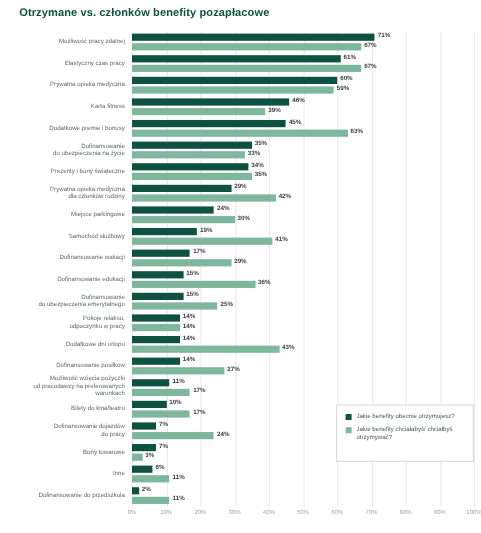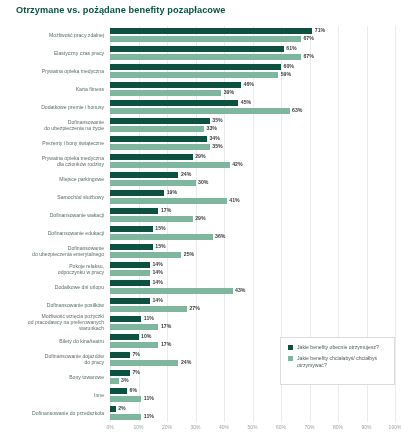--- a/index.html
+++ b/index.html
@@ -120,21 +120,21 @@
     font-size: 5.1px;
     color: #4a5a58;
     line-height: 6.4px;
   }
 </style>
 </head>
 <body>
 
 <div id="chart-root">
 
-  <div id="chart-title">Otrzymane vs. pożądane benefity pozapłacowe</div>
+  <div id="chart-title">Otrzymane vs. członków benefity pozapłacowe</div>
 
   <div id="cat-labels">
       <div class="cat-label" style="top: 5.5px;">Możliwość pracy zdalnej</div>
       <div class="cat-label" style="top: 23.5px;">Elastyczny czas pracy</div>
       <div class="cat-label" style="top: 41.5px;">Prywatna opieka medyczna</div>
       <div class="cat-label" style="top: 59.5px;">Karta fitness</div>
       <div class="cat-label" style="top: 77.5px;">Dodatkowe premie i bonusy</div>
       <div class="cat-label" style="top: 92.5px;">Dofinansowanie
 do ubezpieczenia na życie</div>
       <div class="cat-label" style="top: 113.5px;">Prezenty i bony świąteczne</div>

